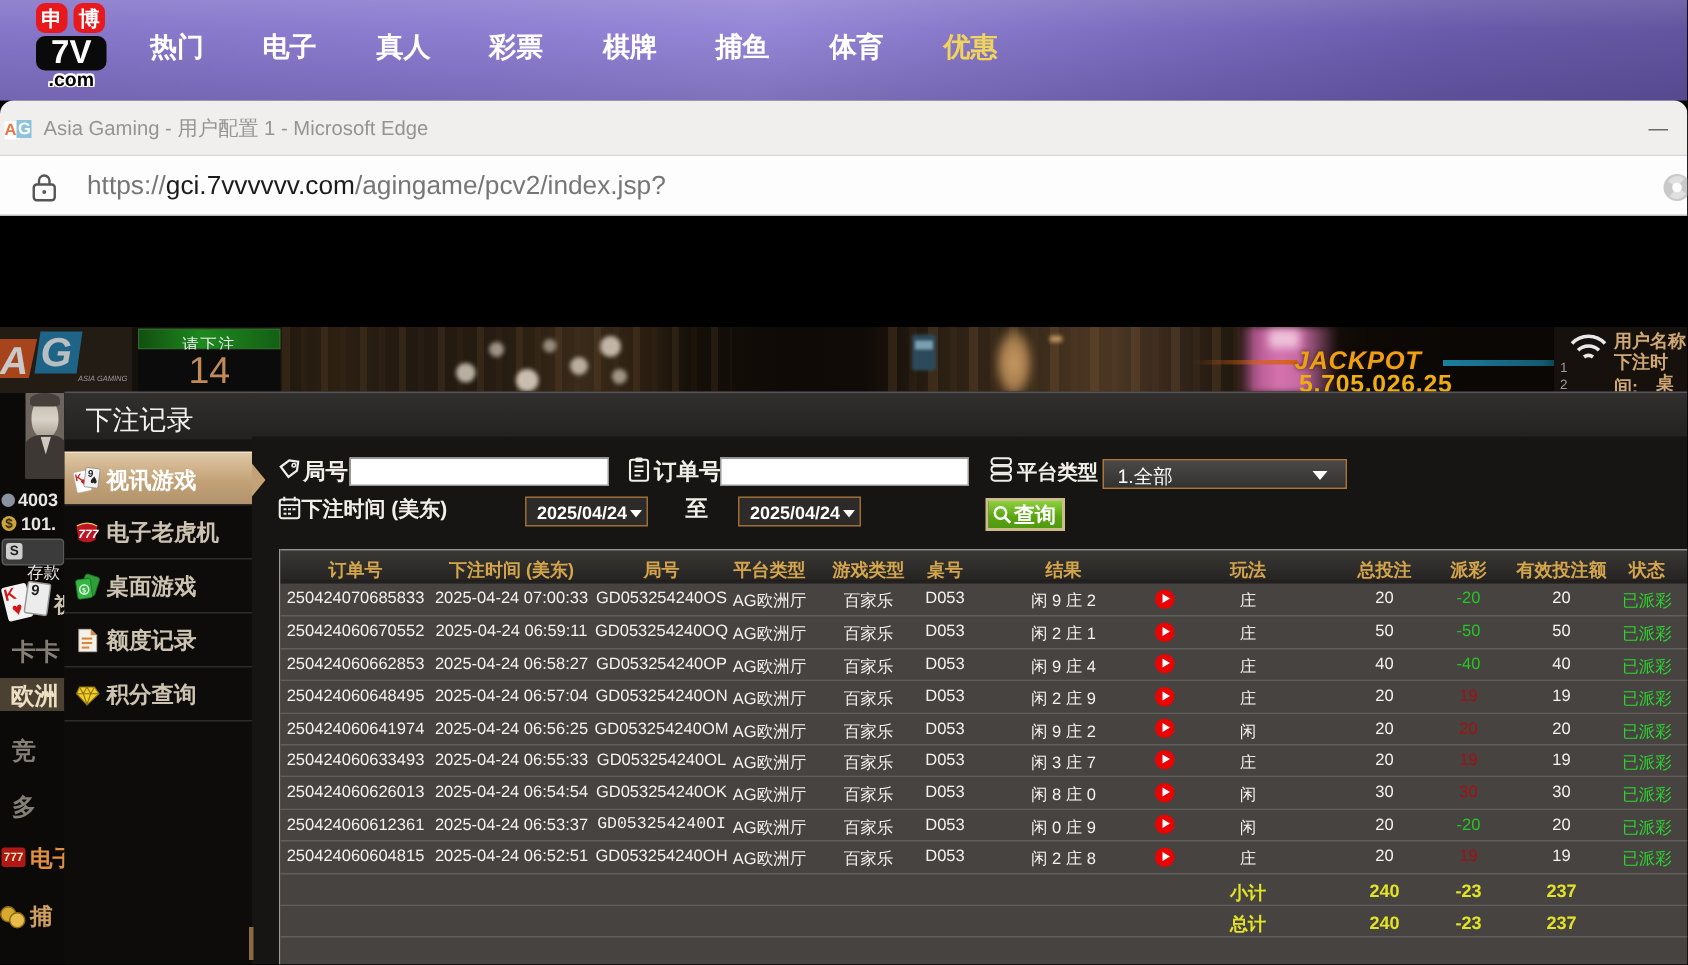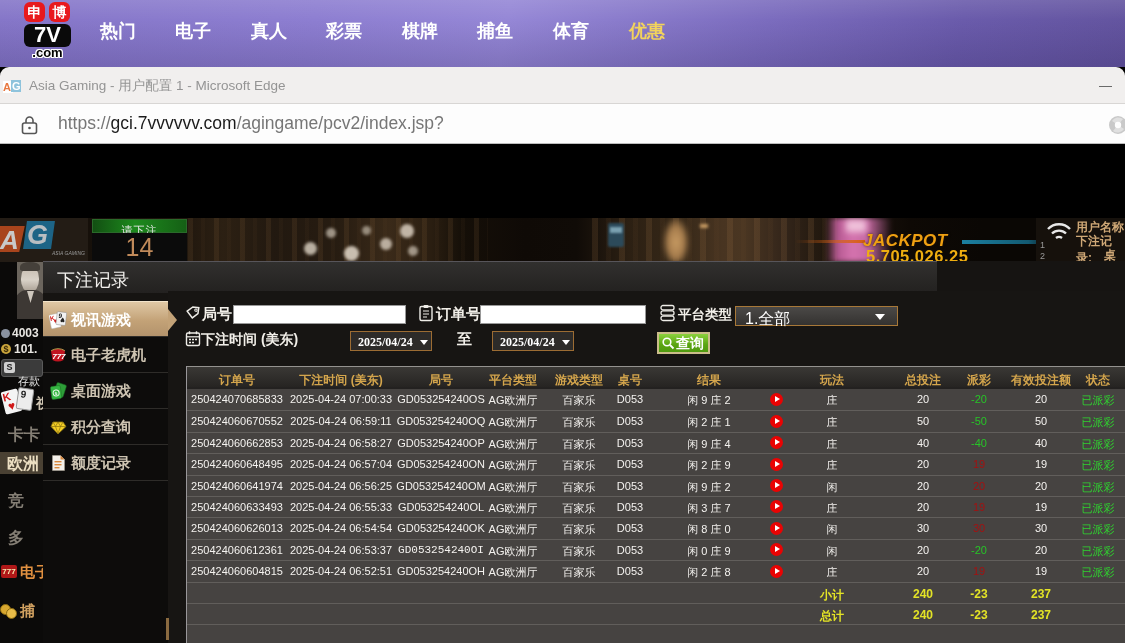--- a/index.html
+++ b/index.html
@@ -29,37 +29,37 @@
 
 
 #casino { left:0; top:218px; width:1125px; height:44px; background:#17110c; overflow:hidden; }
 
 
 #bgleft { left:0; top:262px; width:43px; height:381px; background:#0b0a09; overflow:visible; }
 #bgleft div { white-space:nowrap; }
 
 
 #modal { left:43px; top:261px; width:1082px; height:382px; background:#161412; }
-#mhead { position:absolute; left:0; top:0; width:894px; height:32px;
+#mhead { position:absolute; left:0; top:0; width:1082px; height:32px;
   background:linear-gradient(#31302e,#232120); border-top:1px solid #57555a; }
 #mhead span { position:absolute; left:14px; top:6px; font-size:18px; color:#f2f0ed; }
 #sidebar { position:absolute; left:0; top:40px; width:125px; height:350px; background:#0d0c0b; z-index:3; }
 .sitem { position:relative; width:125px; height:36px; border-bottom:1px solid #2e2c29; color:#cdc3b1; font-size:15px; font-weight:bold; }
 .sitem .txt { position:absolute; left:28px; top:9px; }
 .sitem .ic { position:absolute; left:6px; top:9px; width:18px; height:18px; }
 .sitem.active { background:linear-gradient(#dfc8a5,#c3a277 55%,#b3936c); border-top:1px solid #f2e4cb; color:#fff; }
 .sitem.active::after { content:""; position:absolute; right:-9px; top:7px; width:0; height:0;
   border-top:11px solid transparent; border-bottom:11px solid transparent; border-left:9px solid #c3a277; }
 #formarea { position:absolute; left:125px; top:30px; width:957px; height:352px; background:#171513; }
 
 
 .flabel { position:absolute; color:#f2efe9; font-weight:bold; font-size:15px; }
 .finput { position:absolute; background:#fff; border:1px solid #999; height:19px; }
-.fsel { position:absolute; background:linear-gradient(#4b4947,#343230); border:1px solid #a87838; height:20px; color:#fff; font-size:16px;padding-left:26px; }
-.dpick { position:absolute; background:#2d2b29; border:1px solid #9c6c33; height:20px; color:#fff; font-size:12px; font-weight:bold; text-align:center;font-family:Liberation Serif, serif; }
+.fsel { position:absolute; background:linear-gradient(#4b4947,#343230); border:1px solid #a87838; height:20px; color:#fff; font-size:13px;padding-left:26px; }
+.dpick { position:absolute; background:#2d2b29; border:1px solid #9c6c33; height:20px; color:#fff; font-size:12px; font-weight:bold; text-align:center; }
 
 
 #btable { position:absolute; left:143px; top:105px; width:960px; border-left:1px solid #99979a; }
 .trow { position:relative; width:960px; height:21.4px; background:#464341; border-top:1px solid #615e5b; }
 .trow.first { border-top:none; }
 #thead { position:relative; width:960px; height:23px; background:linear-gradient(#3a3835,#262422); border-top:1px solid #94928f; border-bottom:2px solid #232120; }
 .hc { position:absolute; top:5px; font-size:12px; font-weight:bold; color:#d4a54c; white-space:nowrap; transform:translateX(-50%); }
 .tc { position:absolute; top:4px; font-size:11px; color:#f4f2ef; white-space:nowrap; transform:translateX(-50%); }
 .neg { color:#27c427; }
 .pos { color:#a31111; }
@@ -152,21 +152,21 @@
 
     <div style="position:absolute; left:1036px; top:0; width:92px; height:44px; background:#16110c;"></div>
     <svg style="position:absolute; left:1046px; top:4px;" width="26" height="20" viewBox="0 0 26 20">
       <path d="M2 7 A15 15 0 0 1 24 7" fill="none" stroke="#e8e8e8" stroke-width="2.4"></path>
       <path d="M6 11.5 A10 10 0 0 1 20 11.5" fill="none" stroke="#e8e8e8" stroke-width="2.4"></path>
       <path d="M10 16 A5 5 0 0 1 16 16" fill="none" stroke="#e8e8e8" stroke-width="2.4"></path>
     </svg>
     <div style="position:absolute; left:1040px; top:22px; font-size:9px; color:#999;">1</div>
     <div style="position:absolute; left:1040px; top:33px; font-size:9px; color:#999;">2</div>
     <div style="position:absolute; left:1076px; top:1px; font-size:12px; font-weight:bold; color:#cfa876;">用户名称</div>
-    <div style="position:absolute; left:1076px; top:15px; font-size:12px; font-weight:bold; color:#cfa876;">下注记录:</div>
+    <div style="position:absolute; left:1076px; top:15px; font-size:12px; font-weight:bold; color:#cfa876;">下注时间:</div>
     <div style="position:absolute; left:1104px; top:29px; font-size:12px; font-weight:bold; color:#cfa876;">桌台编号</div>
 
     <div style="position:absolute; left:0; top:0; width:88px; height:44px; background:#231c15;"></div>
     <div style="position:absolute; left:-4px; top:8px; width:26px; height:26px; background:#a8441c; transform:skewX(-12deg);"></div>
     <div style="position:absolute; left:0px; top:7px; font-size:26px; font-weight:bold; color:#c9c9c9; font-style:italic;">A</div>
     <div style="position:absolute; left:25px; top:3px; width:28px; height:28px; background:#1d6486; transform:skewX(-8deg);"></div>
     <div style="position:absolute; left:27px; top:2px; font-size:27px; font-weight:bold; color:#b9bec2; font-style:italic;">G</div>
     <div style="position:absolute; left:52px; top:32px; font-size:5px; color:#9a9a9a; font-style:italic;">ASIA GAMING</div>
 
     <div style="position:absolute; left:92px; top:1px; width:95px; height:14px; background:linear-gradient(to right,#124f12,#1d8a1d 45%,#156015); border:1px solid #2a6a2a; text-align:center;">
@@ -247,34 +247,34 @@
         <svg class="ic" viewBox="0 0 18 18">
           <rect x="6" y="1.5" width="10" height="13" rx="1.5" fill="#2e9e38" transform="rotate(18 11 8)" stroke="#1a6a22" stroke-width="0.5"></rect>
           <rect x="2" y="4" width="10" height="13" rx="1.5" fill="#35b542" transform="rotate(-8 7 10)" stroke="#1a6a22" stroke-width="0.5"></rect>
           <circle cx="7" cy="11" r="3" fill="none" stroke="#e8f8e8" stroke-width="1" transform="rotate(-8 7 10)"></circle>
           <text x="5.6" y="13" font-size="4.5" fill="#e8f8e8" transform="rotate(-8 7 10)">$</text>
         </svg>
         <span class="txt">桌面游戏</span>
       </div>
       <div class="sitem">
         <svg class="ic" viewBox="0 0 18 18">
-          <path d="M4 4 h10 l3 4.5 L9 16 L2 8.5z" fill="#f4ce26" stroke="#8a7210" stroke-width="0.8"></path>
-          <path d="M4 4 L6.5 8.5 L9 4 L11.5 8.5 L14 4 M2 8.5 h15 M6.5 8.5 L9 15.5 L11.5 8.5" fill="none" stroke="#8a7210" stroke-width="0.7"></path>
-        </svg>
-        <span class="txt">积分查询</span>
-      </div>
-      <div class="sitem">
-        <svg class="ic" viewBox="0 0 18 18">
           <path d="M3.5 1.5 h8 l4 4 v11 h-12z" fill="#f4f0ea" stroke="#b0a89a" stroke-width="0.5"></path>
           <path d="M11.5 1.5 l4 4 h-4z" fill="#d8873c"></path>
           <rect x="5.5" y="7" width="7" height="1.4" fill="#d8873c"></rect>
           <rect x="5.5" y="10" width="7" height="1.4" fill="#d8873c"></rect>
           <rect x="5.5" y="13" width="5" height="1.4" fill="#d8873c"></rect>
         </svg>
         <span class="txt">额度记录</span>
+      </div>
+      <div class="sitem">
+        <svg class="ic" viewBox="0 0 18 18">
+          <path d="M4 4 h10 l3 4.5 L9 16 L2 8.5z" fill="#f4ce26" stroke="#8a7210" stroke-width="0.8"></path>
+          <path d="M4 4 L6.5 8.5 L9 4 L11.5 8.5 L14 4 M2 8.5 h15 M6.5 8.5 L9 15.5 L11.5 8.5" fill="none" stroke="#8a7210" stroke-width="0.7"></path>
+        </svg>
+        <span class="txt">积分查询</span>
       </div>
     </div>
     <div style="position:absolute; left:123px; top:357px; width:3px; height:22px; background:#8a6a40; z-index:4;"></div>
     <div id="formarea">
 
       <svg style="position:absolute;left:17px;top:14px;" width="17" height="17" viewBox="0 0 17 17">
         <path d="M2 7 L7 2 h6 v6 L8 13z" fill="none" stroke="#efede8" stroke-width="1.5" transform="rotate(8 8 8)"></path>
         <circle cx="10.5" cy="4.8" r="1.2" fill="none" stroke="#efede8" stroke-width="1" transform="rotate(8 8 8)"></circle>
       </svg>
       <span class="flabel" style="left:34px; top:14px;">局号</span>

